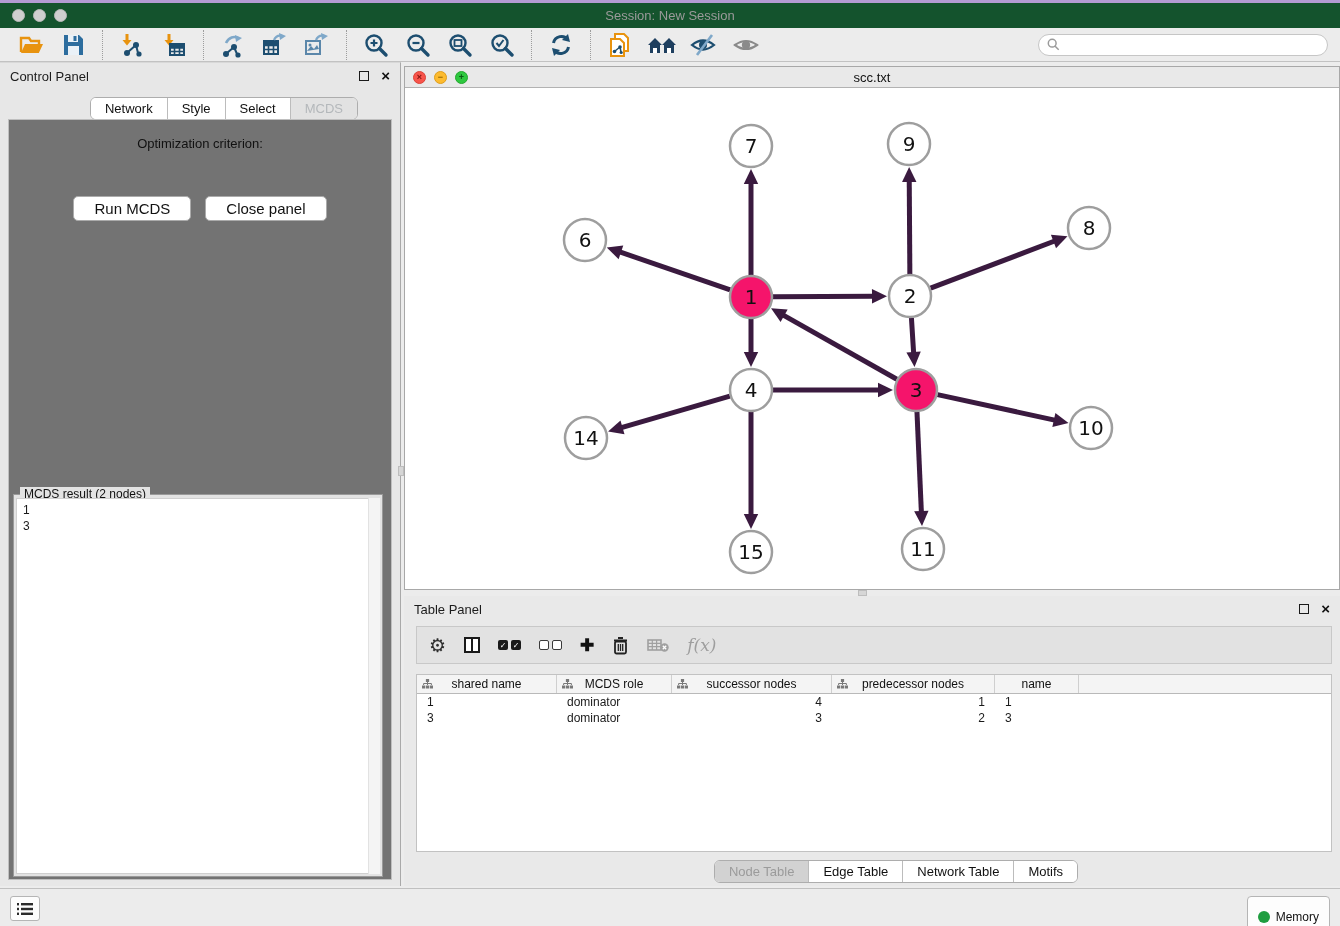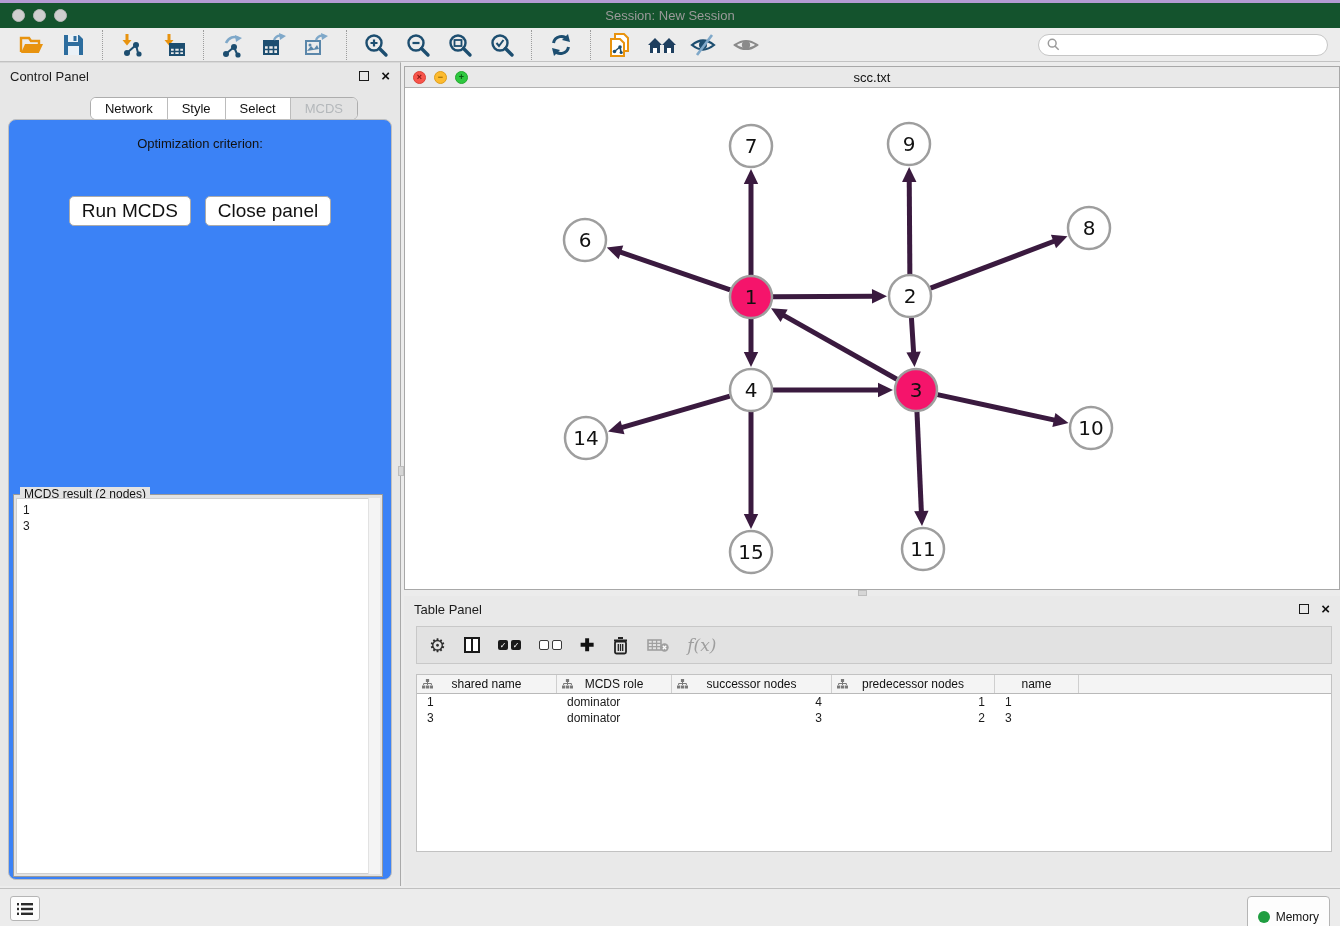--- a/index.html
+++ b/index.html
@@ -24,30 +24,30 @@
   .control-panel { position:absolute; left:0; top:62px; width:401px; height:824px; background:#e7e7e7; border-right:1px solid #a9a9a9; border-top:1px solid #d8d8d8; }
   .panel-header { height:26px; display:flex; align-items:center; padding:0 10px; font-size:13px; color:#1c1c1c;text-align:center; }
   .panel-header .spacer { flex:1; }
   .float-icon { width:10px; height:10px; border:1.5px solid #1a1a1a; display:inline-block; margin-right:12px; }
   .close-icon { font-size:15px; font-weight:900; color:#111; line-height:10px; }
   .segmented { display:inline-flex; border:1px solid #adadad; border-radius:6px; overflow:hidden; background:#fff;margin-left:48px; }
   .segmented .seg { padding:3px 14px; font-size:13px; background:#fff; color:#111; border-left:1px solid #bcbcbc; white-space:nowrap; }
   .segmented .seg:first-child { border-left:none; }
   .segmented .seg.active { background:#e2e2e2; color:#b4b8bb; }
   .cp-tabs-wrap { position:absolute; top:34px; left:0; width:100%; text-align:center; }
-  .cp-box { position:absolute; left:8px; right:8px; top:56px; bottom:6px; background:#3b82f6; border:1px solid #bfbfbf; border-radius:8px; }
+  .cp-box { position:absolute; left:8px; right:8px; top:56px; bottom:6px; background:#737373; border:1px solid #bfbfbf; border-radius:0; }
   .opt-label { position:absolute; top:16px; left:0; width:100%; text-align:center; font-size:13px; color:#111; }
   .combo { position:absolute; top:40px; left:36px; width:312px; height:23px; background:#fff; border:1px solid #ababab; border-radius:5px; display:flex; align-items:center; padding:0 8px 0 10px; font-size:13px; }
   .combo .combo-label { flex:1; }
   .stepper { display:flex; flex-direction:column; gap:2px; }
   .stepper i { width:0; height:0; border-left:4px solid transparent; border-right:4px solid transparent; display:block; }
   .stepper .up { border-bottom:5px solid #555; }
   .stepper .down { border-top:5px solid #555; }
   .cp-buttons { position:absolute; top:76px; left:0; width:100%; display:flex; justify-content:center; gap:14px; }
-  .btn { background:#fff; border:1px solid #ababab; border-radius:5px; font-size:19px; padding:3px 12px; color:#111; }
+  .btn { background:#fff; border:1px solid #ababab; border-radius:5px; font-size:15px; padding:3px 20px; color:#111; }
   .result-group { position:absolute; left:4px; right:8px; top:374px; bottom:2px; border:1px solid #9a9a9a; background:#e3e3e3; }
   .result-legend { position:absolute; top:-8px; left:6px; background:#e3e3e3; padding:0 4px; font-size:12px; color:#111; }
   .result-area { position:absolute; left:2px; right:2px; top:3px; bottom:2px; background:#fff; border:1px solid #d0d0d0; font-size:12px; line-height:16px; padding:3px 6px; white-space:pre; overflow:hidden; }
   .result-scroll { position:absolute; right:2px; top:3px; bottom:2px; width:12px; background:#f4f4f4; border-left:1px solid #e2e2e2; }
 
   
   .network-window { position:absolute; left:404px; top:66px; width:936px; height:524px; background:#fff; border:1px solid #a8a8a8; }
   .nw-titlebar { height:21px; background:#e9e9e9; border-bottom:1px solid #b2b2b2; position:relative; display:flex; align-items:center; justify-content:center; font-size:13px; color:#111; }
   .traffic-doc { position:absolute; left:8px; top:4px; display:flex; gap:8px; }
   .traffic-doc span { width:13px; height:13px; border-radius:50%; font-size:9px; font-weight:bold; display:flex; align-items:center; justify-content:center; line-height:1; }
@@ -433,20 +433,28 @@
         </div>
         <div class="t-row">
           <div class="t-cell" style="width: 140px; text-align: left;">3</div>
           <div class="t-cell" style="width: 115px; text-align: left;">dominator</div>
           <div class="t-cell" style="width: 160px; text-align: right;">3</div>
           <div class="t-cell" style="width: 163px; text-align: right;">2</div>
           <div class="t-cell" style="width: 84px; text-align: left;">3</div>
         </div>
       </div>
   </div>
+  <div class="tp-tabs-wrap">
+    <div class="segmented" id="bottom-tabs">
+        <div class="seg active-bottom">Node Table</div>
+        <div class="seg">Edge Table</div>
+        <div class="seg">Network Table</div>
+        <div class="seg">Motifs</div>
+      </div>
+  </div>
 </div>
 
 <div class="status-bar">
   <div class="console-button">
     <svg width="18" height="16" viewBox="0 0 18 16">
       <rect x="1" y="2" width="2" height="2.4" fill="#2b2b2b"></rect>
         <rect x="5" y="2" width="12" height="2.4" fill="#2b2b2b"></rect>
       <rect x="1" y="6.8" width="2" height="2.4" fill="#2b2b2b"></rect>
         <rect x="5" y="6.8" width="12" height="2.4" fill="#2b2b2b"></rect>
       <rect x="1" y="11.6" width="2" height="2.4" fill="#2b2b2b"></rect>

